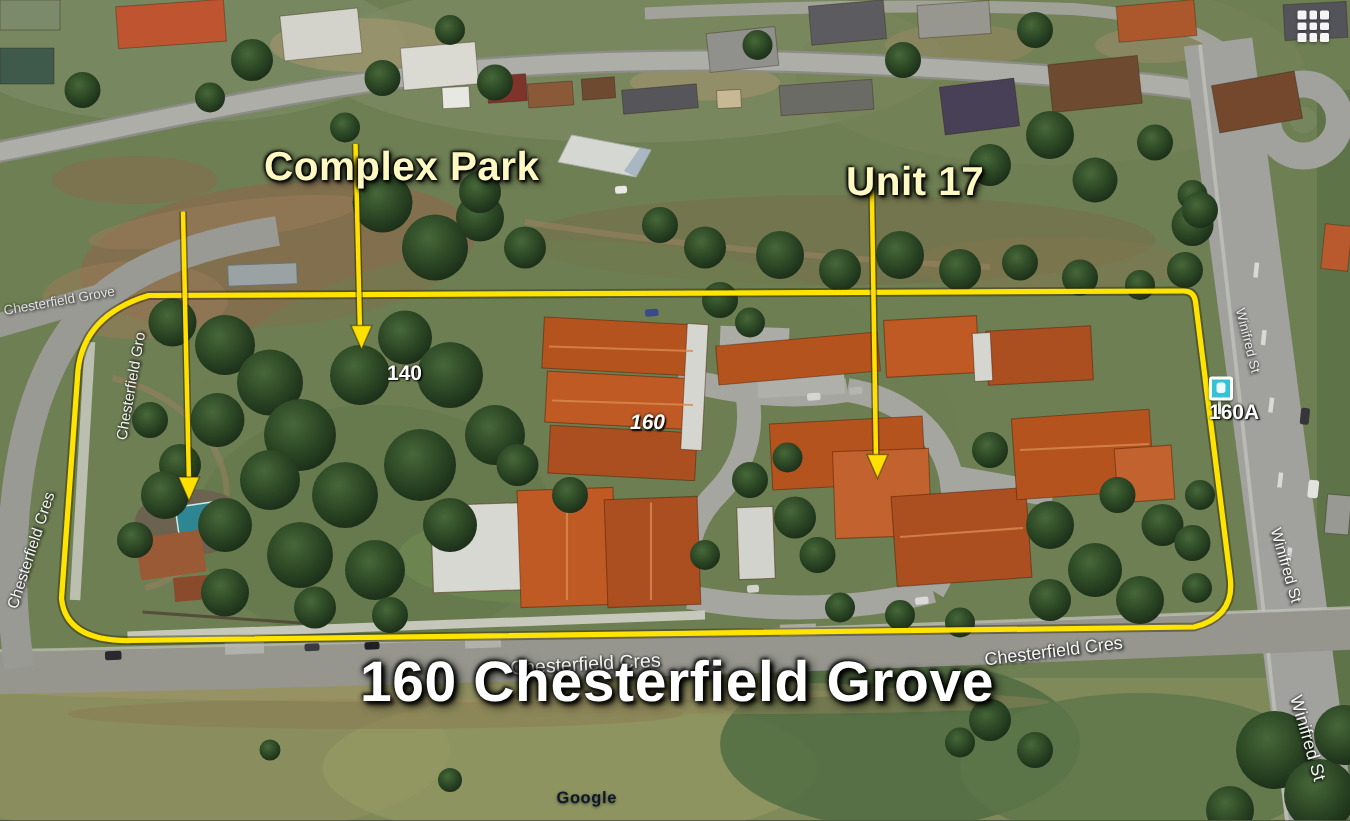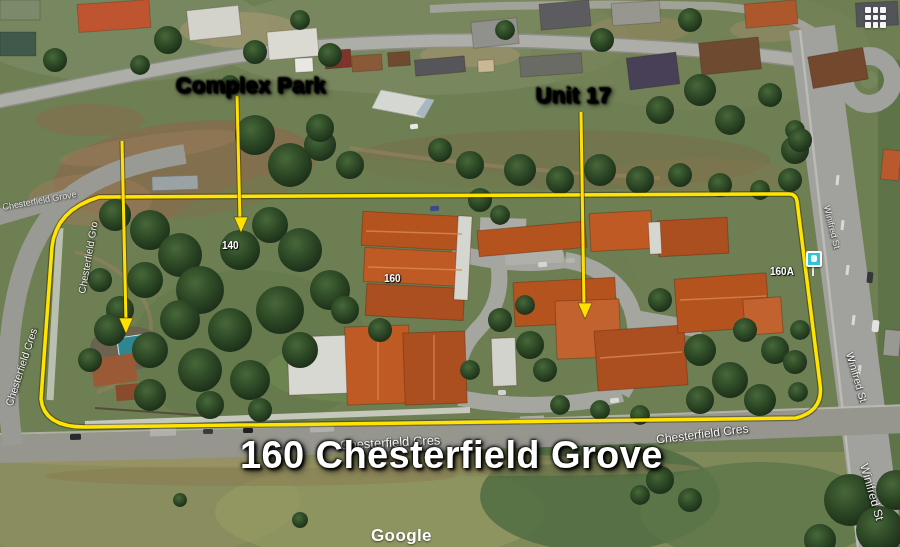--- a/index.html
+++ b/index.html
@@ -1,31 +1,31 @@
 <!DOCTYPE html>
 <html><head>
 <meta charset="utf-8">
 <style>
   html,body{margin:0;padding:0;background:#222;}
   #stage{position:relative;width:900px;height:547px;overflow:hidden;
          font-family:"Liberation Sans",sans-serif;background:#6e7f54;cursor:default;}
   #scene{position:absolute;left:0;top:0;}
   
-  .callout{position:absolute;color:#000000;font-weight:bold;font-size:22px;white-space:nowrap;
+  .callout{position:absolute;color:#fef9c3;font-weight:bold;font-size:27px;white-space:nowrap;
            text-shadow:0 0 3px #000,1px 1px 2px #000,-1px -1px 2px #000,2px 2px 5px rgba(0,0,0,.85);
-           letter-spacing:.3px;}
+           letter-spacing:.3px;margin-top:23px;}
   .map-title{position:absolute;left:240px;top:434px;color:#ffffff;font-weight:bold;font-size:38px;
            white-space:nowrap;letter-spacing:.4px;
            text-shadow:0 0 4px #000,2px 2px 3px #000,-1px -1px 2px rgba(0,0,0,.7),3px 3px 7px rgba(0,0,0,.8);}
   
   .lbl{position:absolute;color:#fff;font-size:11px;white-space:nowrap;text-align:center;
        text-shadow:0 0 2px #000,1px 1px 2px rgba(0,0,0,.9);opacity:.92;}
-  .num{position:absolute;color:#fff;font-size:10px;font-weight:bold;white-space:nowrap;
-       text-shadow:0 0 2px #000,1px 1px 1px rgba(0,0,0,.9);}
-  .watermark{position:absolute;left:371px;top:526px;color:#ffffff;font-size:17px;font-weight:bold;
+  .num{position:absolute;color:#fff;font-size:14px;font-weight:bold;white-space:nowrap;
+       text-shadow:0 0 2px #000,1px 1px 1px rgba(0,0,0,.9);margin-left:36px;}
+  .watermark{position:absolute;left:371px;top:526px;color:#0f172a;font-size:11px;font-weight:bold;
        letter-spacing:.4px;text-shadow:0 1px 2px rgba(0,0,0,.55);}
   
   .apps-grid{position:absolute;left:865px;top:7px;width:21px;height:21px;display:grid;
        grid-template-columns:repeat(3,1fr);gap:2px;filter:drop-shadow(0 1px 1px rgba(0,0,0,.4));}
   .apps-grid b{background:rgba(255,255,255,.95);border-radius:1px;}
   
   .bus-stop{position:absolute;left:806px;top:251px;width:12px;height:12px;background:#36c2d2;
        border:2px solid #fff;border-radius:2px;box-shadow:0 1px 2px rgba(0,0,0,.5);}
   .bus-stop::after{content:"";position:absolute;left:3px;top:2px;width:6px;height:7px;
        background:#eafcff;border-radius:2px;}
@@ -318,25 +318,25 @@
   <div class="lbl" style="left:2px;top:196px;font-size:9px;transform:rotate(-10deg);opacity:.7;width:70px;">Chesterfield Grove</div>
   <div class="lbl" style="left:43px;top:252px;width:90px;font-size:10px;transform:rotate(-80deg);">Chesterfield Gro</div>
   <div class="lbl" style="left:-27px;top:361px;width:96px;font-size:10.5px;transform:rotate(-72deg);">Chesterfield Cres</div>
   <div class="lbl" style="left:340px;top:435px;font-size:13px;transform:rotate(-3deg);">Chesterfield Cres</div>
   <div class="lbl" style="left:656px;top:427px;font-size:12px;transform:rotate(-7deg);">Chesterfield Cres</div>
   <div class="lbl" style="left:805px;top:222px;width:54px;font-size:9px;transform:rotate(76deg);opacity:.8;">Winifred St</div>
   <div class="lbl" style="left:827px;top:371px;width:60px;font-size:10.5px;transform:rotate(74deg);">Winifred St</div>
   <div class="lbl" style="left:839px;top:485px;width:66px;font-size:12px;transform:rotate(74deg);">Winifred St</div>
 
   <div class="num" style="left:222px;top:240px;">140</div>
-  <div class="num" style="left:384px;top:273px;">160</div>
+  <div class="num" style="left:384px;top:273px;font-style:italic;">160</div>
   <div class="num" style="left:770px;top:266px;text-align:right;">160A</div>
 
   <div class="callout" style="left:176px;top:73px;">Complex Park</div>
-  <div class="callout" style="left:536px;top:83px;">Unit 17</div>
+  <div class="callout" style="left:564px;top:83px;">Unit 17</div>
 
   <div class="map-title">160 Chesterfield Grove</div>
 
   <div class="apps-grid">
     <b></b>
       <b></b>
       <b></b>
       <b></b>
       <b></b>
       <b></b>

